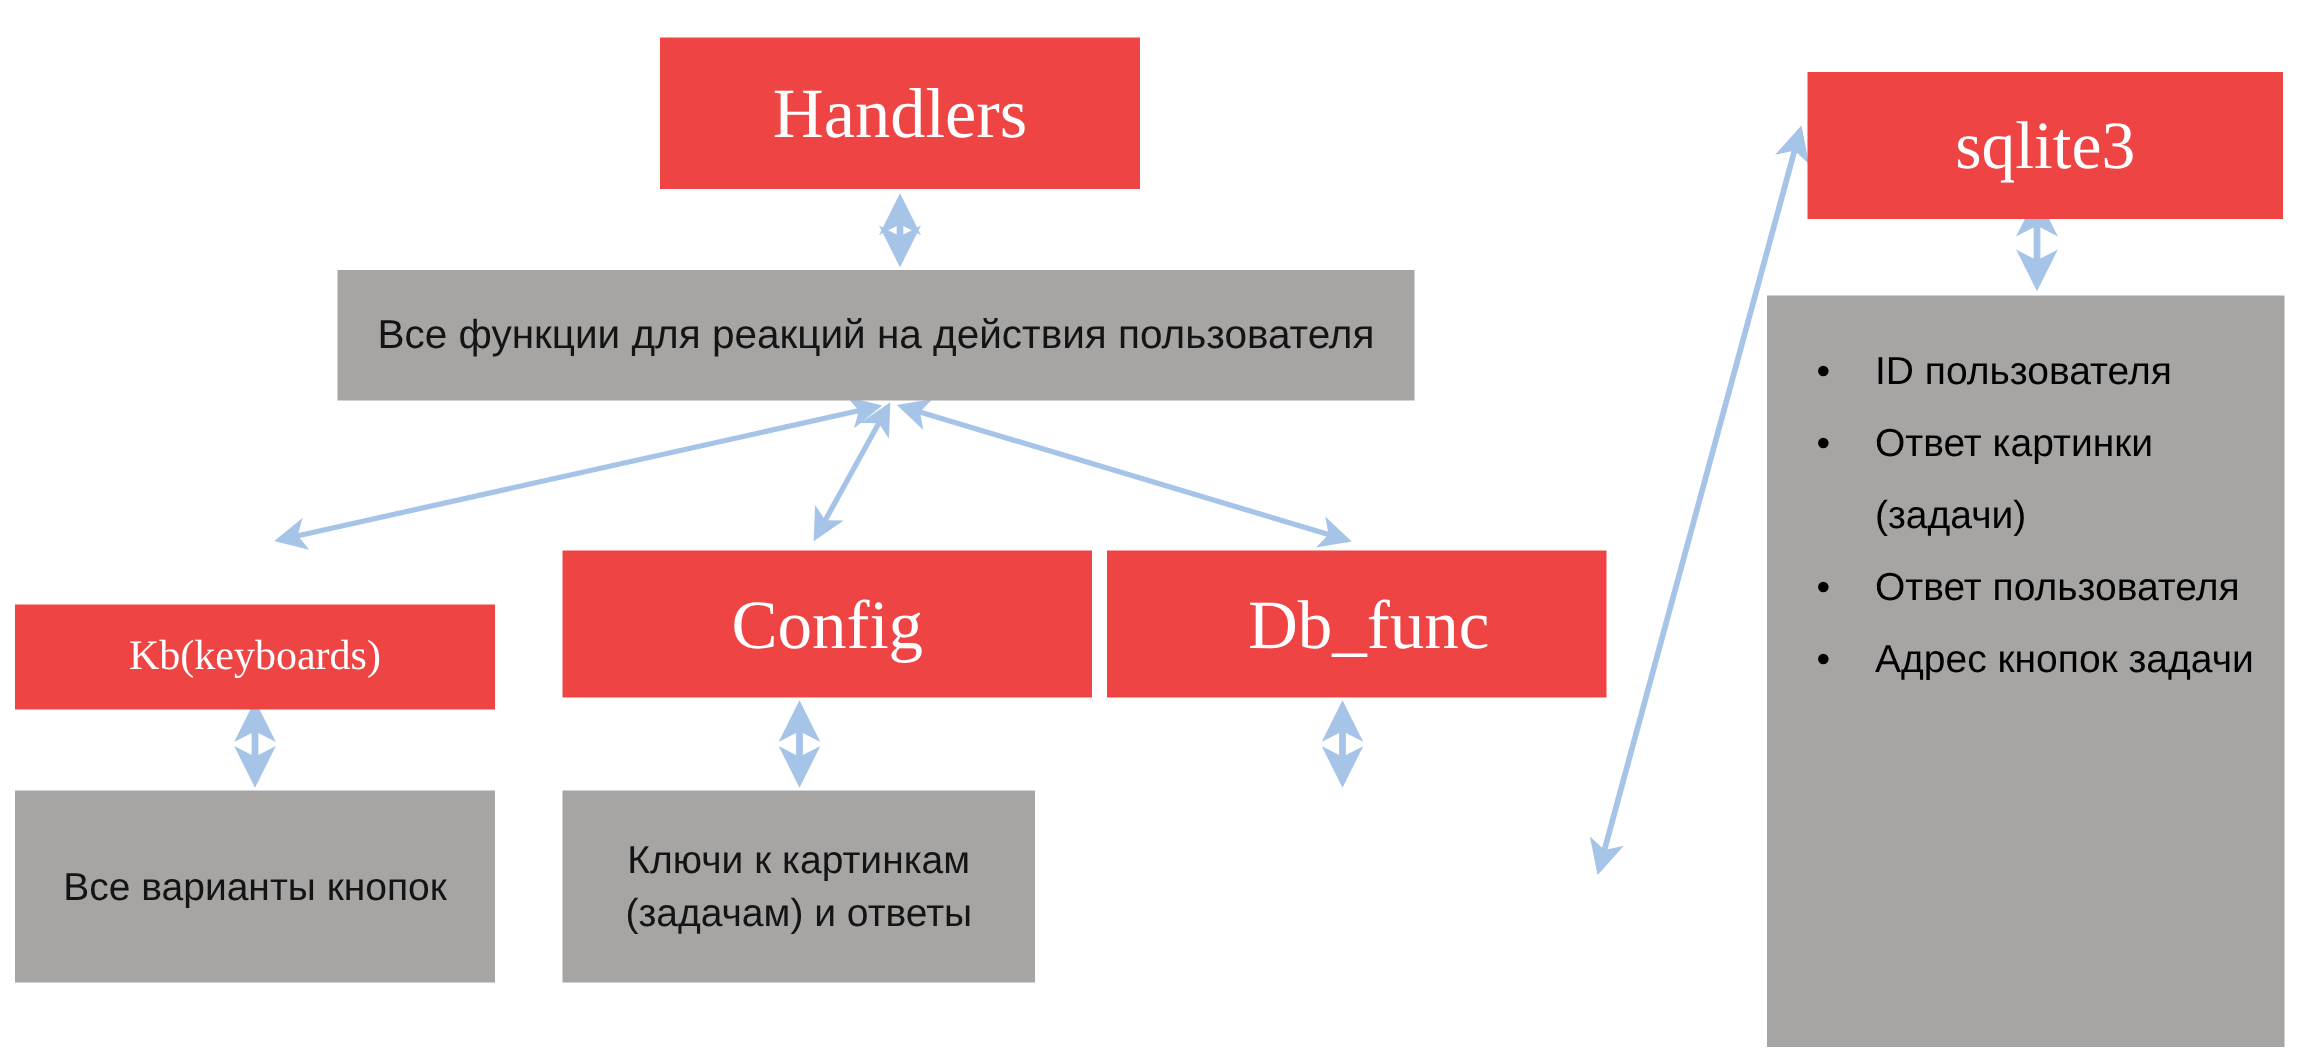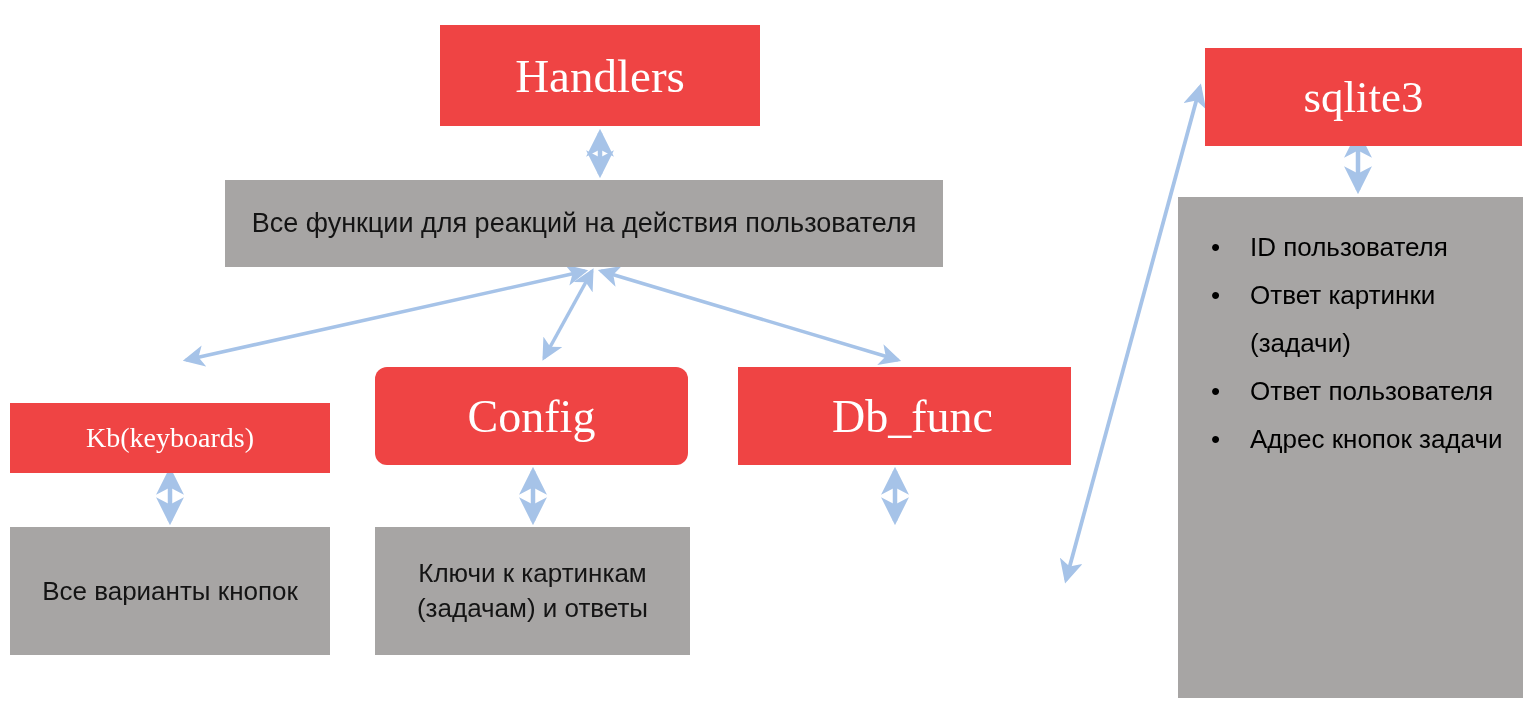--- a/index.html
+++ b/index.html
@@ -26,21 +26,21 @@
     background: #a7a5a4;
     color: #141414;
     display: flex;
     align-items: center;
     justify-content: center;
     text-align: center;
     font-family: "Liberation Sans", "DejaVu Sans", sans-serif;
   }
   #handlers-box   { left: 440px; top: 25px;  width: 320px; height: 101px; font-size: 47px; }
   #kb-box         { left: 10px;  top: 367px; width: 320px; height: 70px;  font-size: 28px; margin-top: 36px; }
-  #config-box     { left: 375px; top: 367px; width: 313px; height: 98px;  font-size: 46px; border-radius: 12px; }
+  #config-box     { left: 375px; top: 367px; width: 353px; height: 98px;  font-size: 46px; }
   #dbfunc-box     { left: 738px; top: 367px; width: 317px; height: 98px;  font-size: 46px; padding-left: 16px; }
   #sqlite3-box    { left: 1205px; top: 48px; width: 317px; height: 98px;  font-size: 45px; }
 
   #handlers-desc  { left: 225px; top: 180px; width: 718px; height: 87px; font-size: 27px; }
   #kb-desc        { left: 10px;  top: 527px; width: 320px; height: 128px; font-size: 26px; }
   #config-desc    { left: 375px; top: 527px; width: 315px; height: 128px; font-size: 26px; line-height: 1.35; padding: 0 20px; box-sizing: border-box; }
   #dbfunc-desc    { left: 738px; top: 527px; width: 324px; height: 124px; font-size: 26px; line-height: 1.35; padding: 0 30px; box-sizing: border-box; }
 
   #sqlite3-panel {
     position: absolute;

